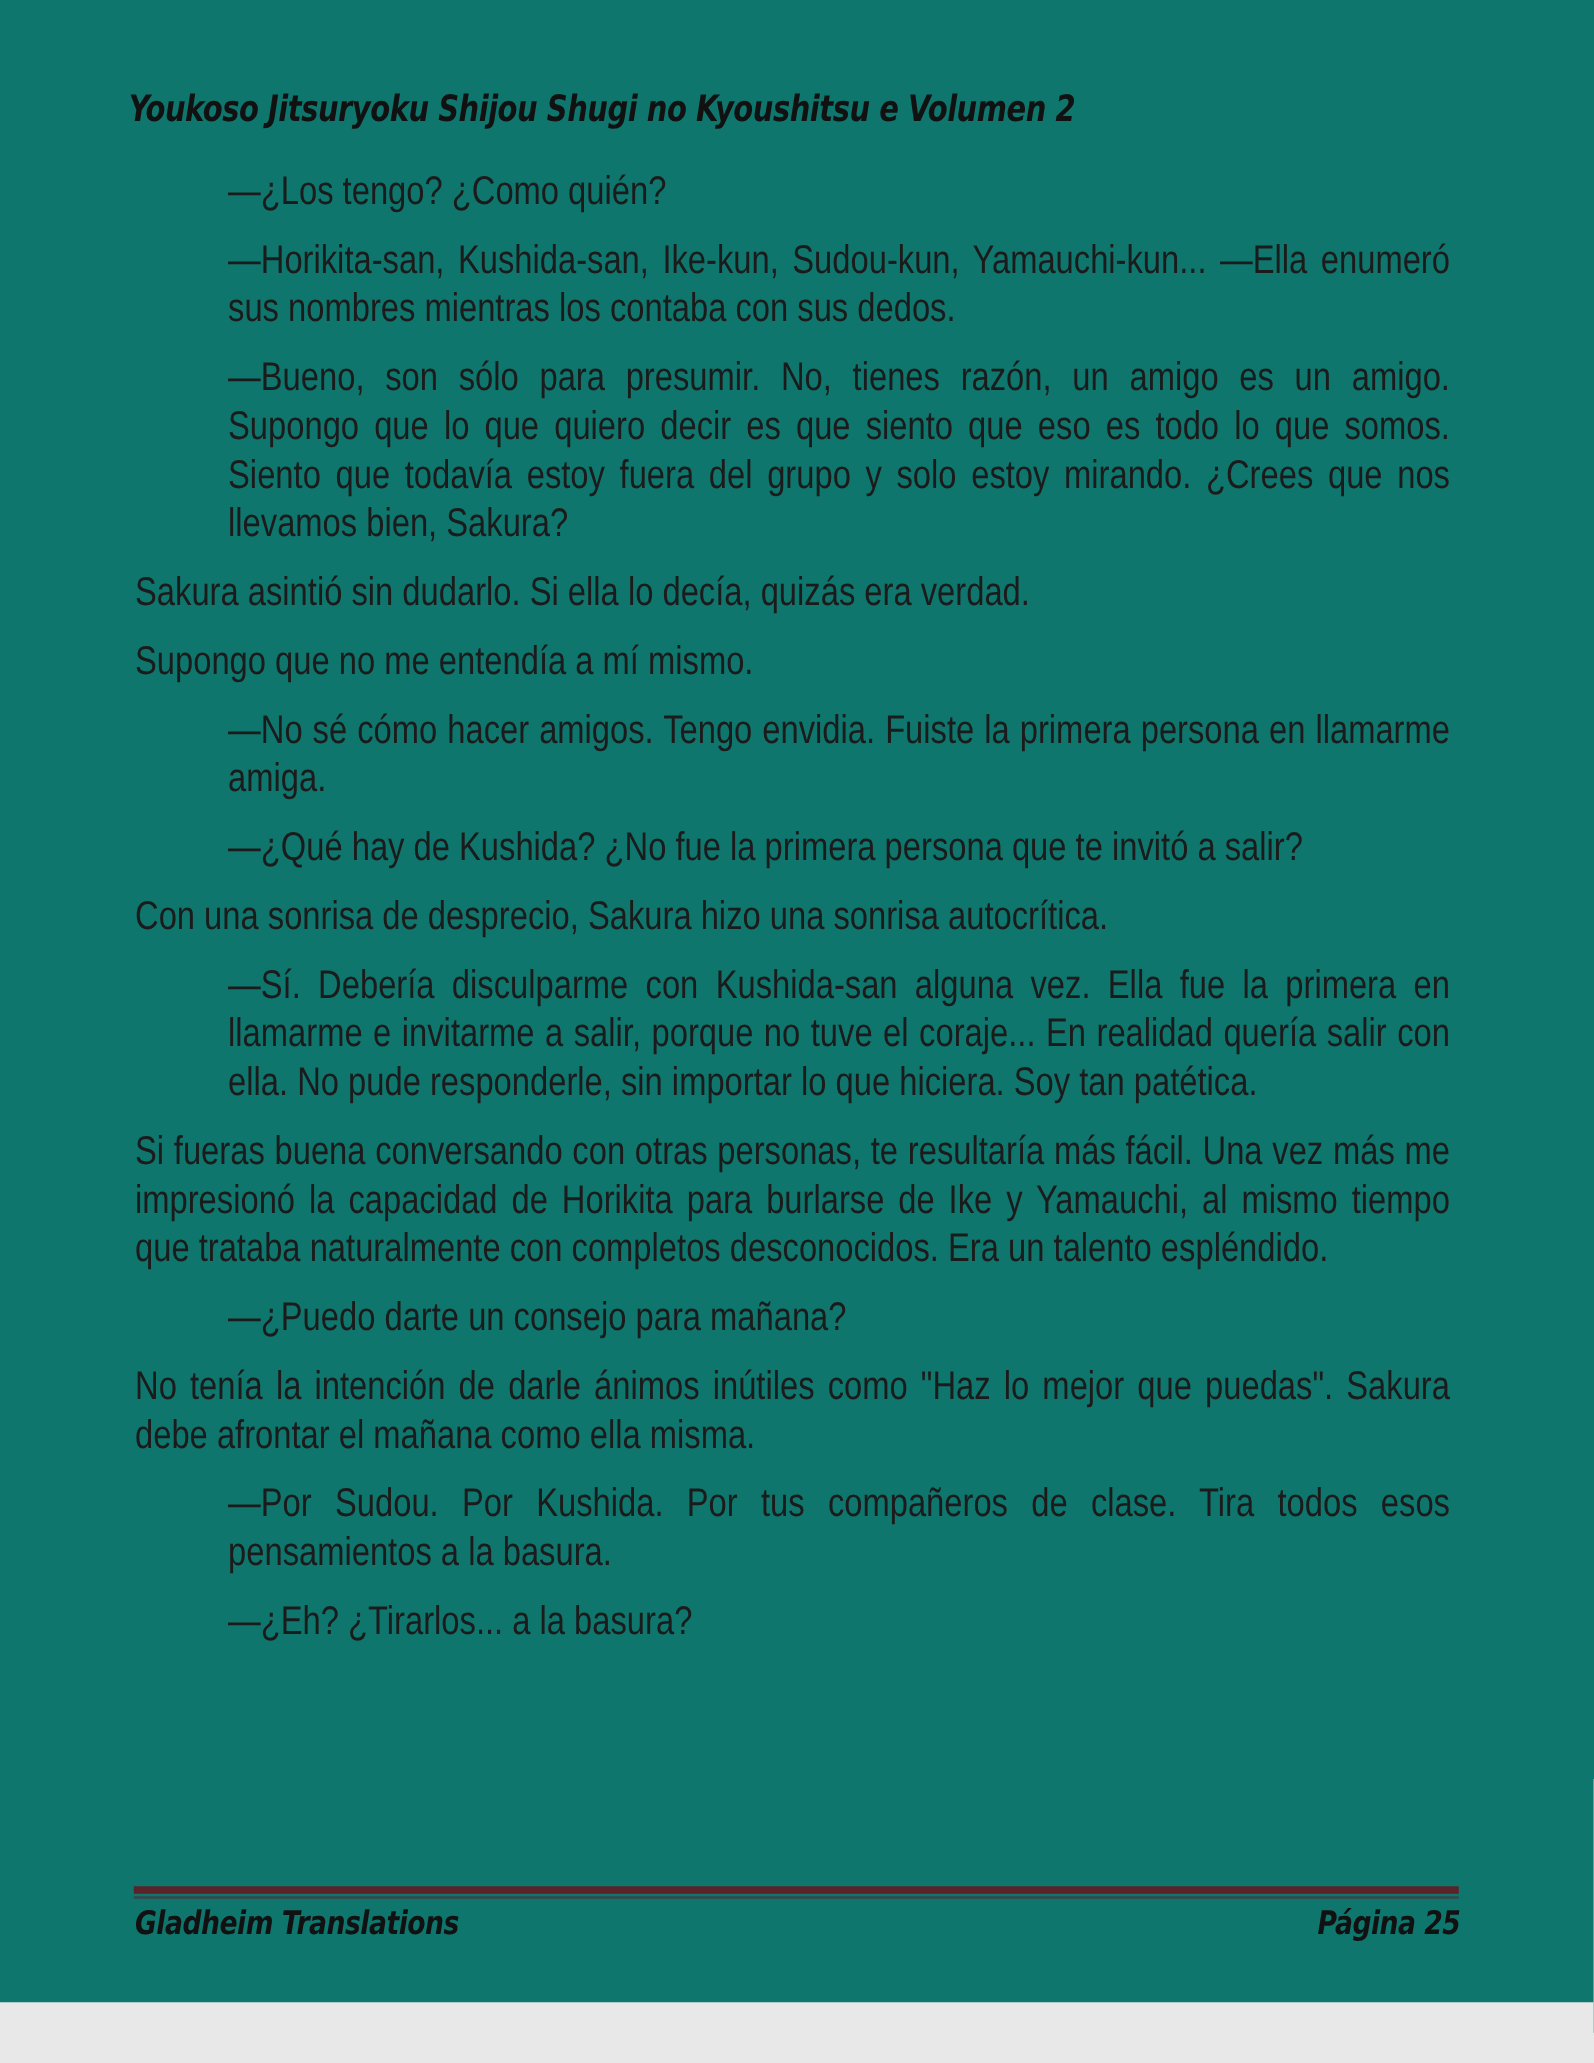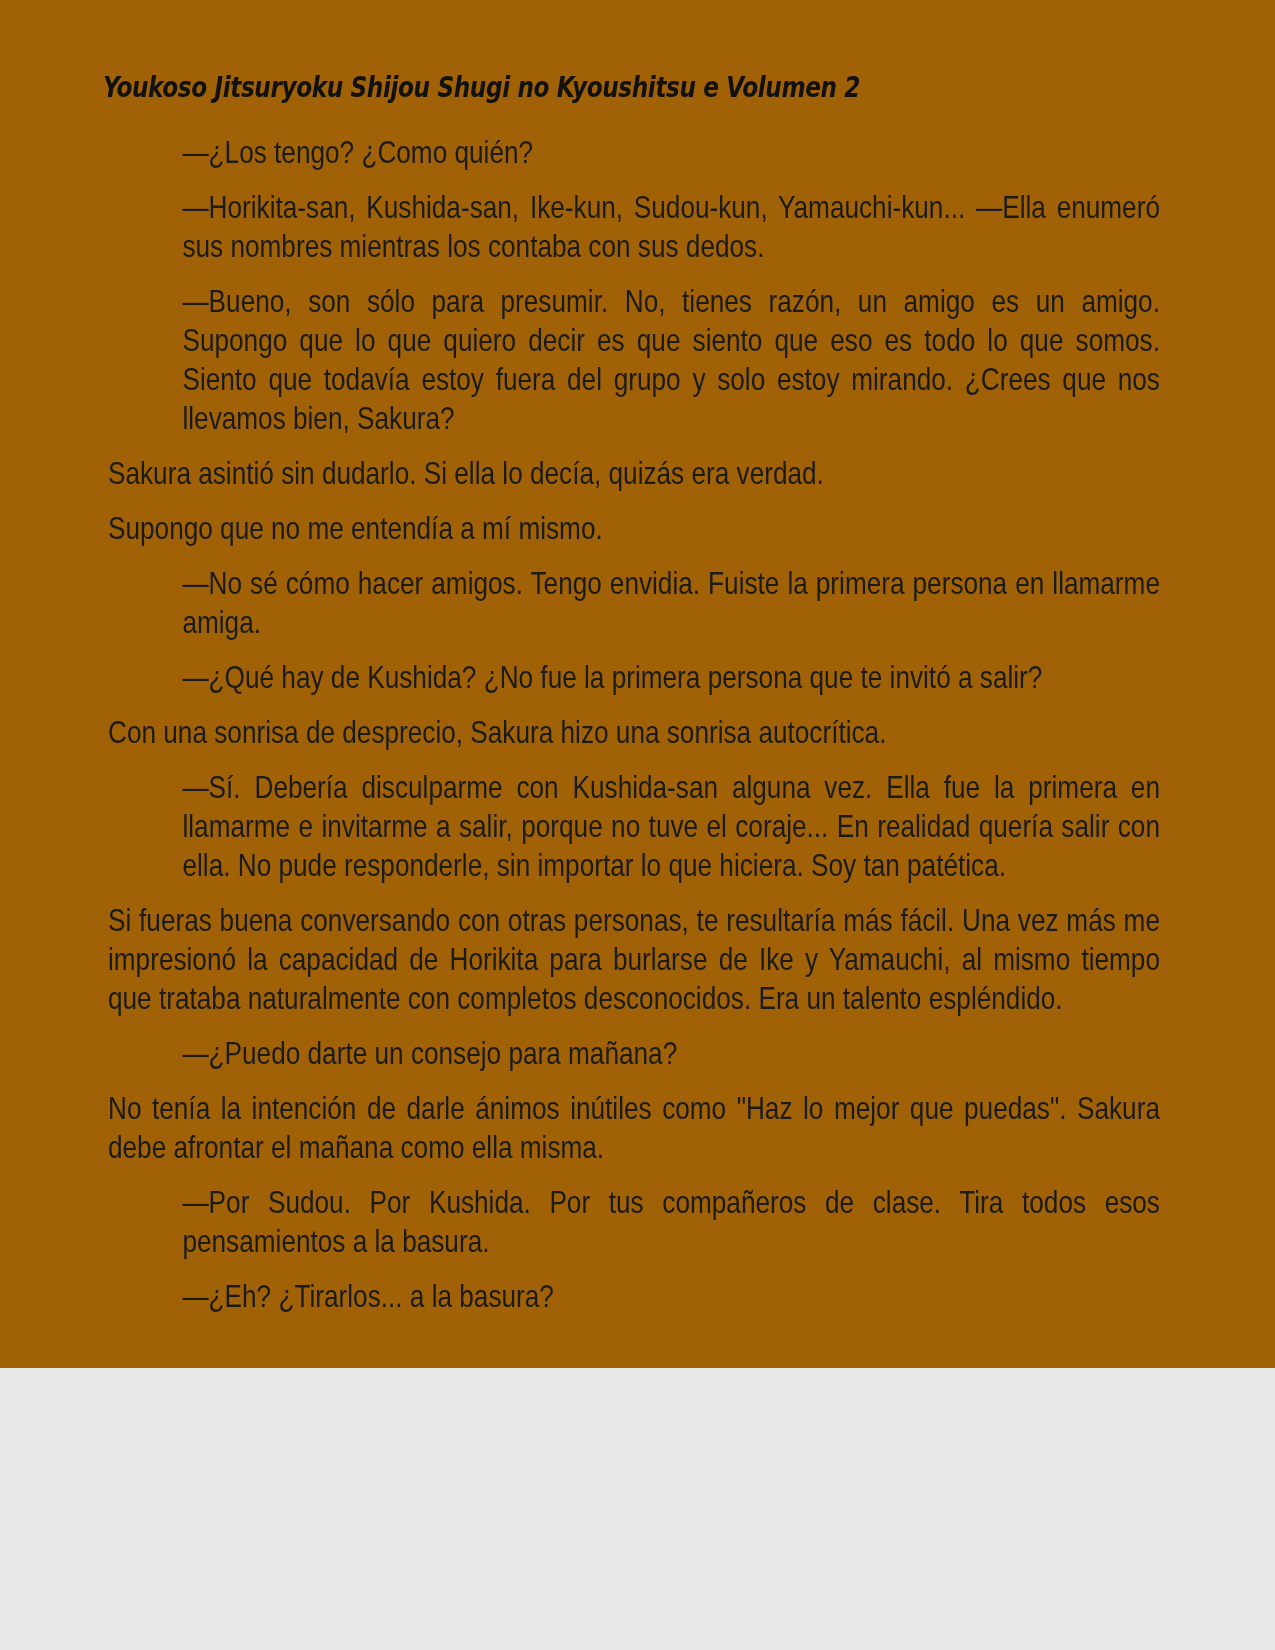--- a/index.html
+++ b/index.html
@@ -1,20 +1,20 @@
 <!DOCTYPE html>
 <html><head>
 <meta charset="utf-8">
 <style>
   html, body { margin: 0; padding: 0; background: #e8e8e8; }
   .page {
     position: relative;
     width: 1275px;
-    height: 1368px;
-    background: #a16207;
+    height: 1602px;
+    background: #0f766e;
     margin: 0 auto;
     overflow: hidden;
     font-family: "Liberation Sans", sans-serif;
   }
   
   .doc-header {
     position: absolute;
     left: 103px;
     top: 70px;
     width: 900px;

